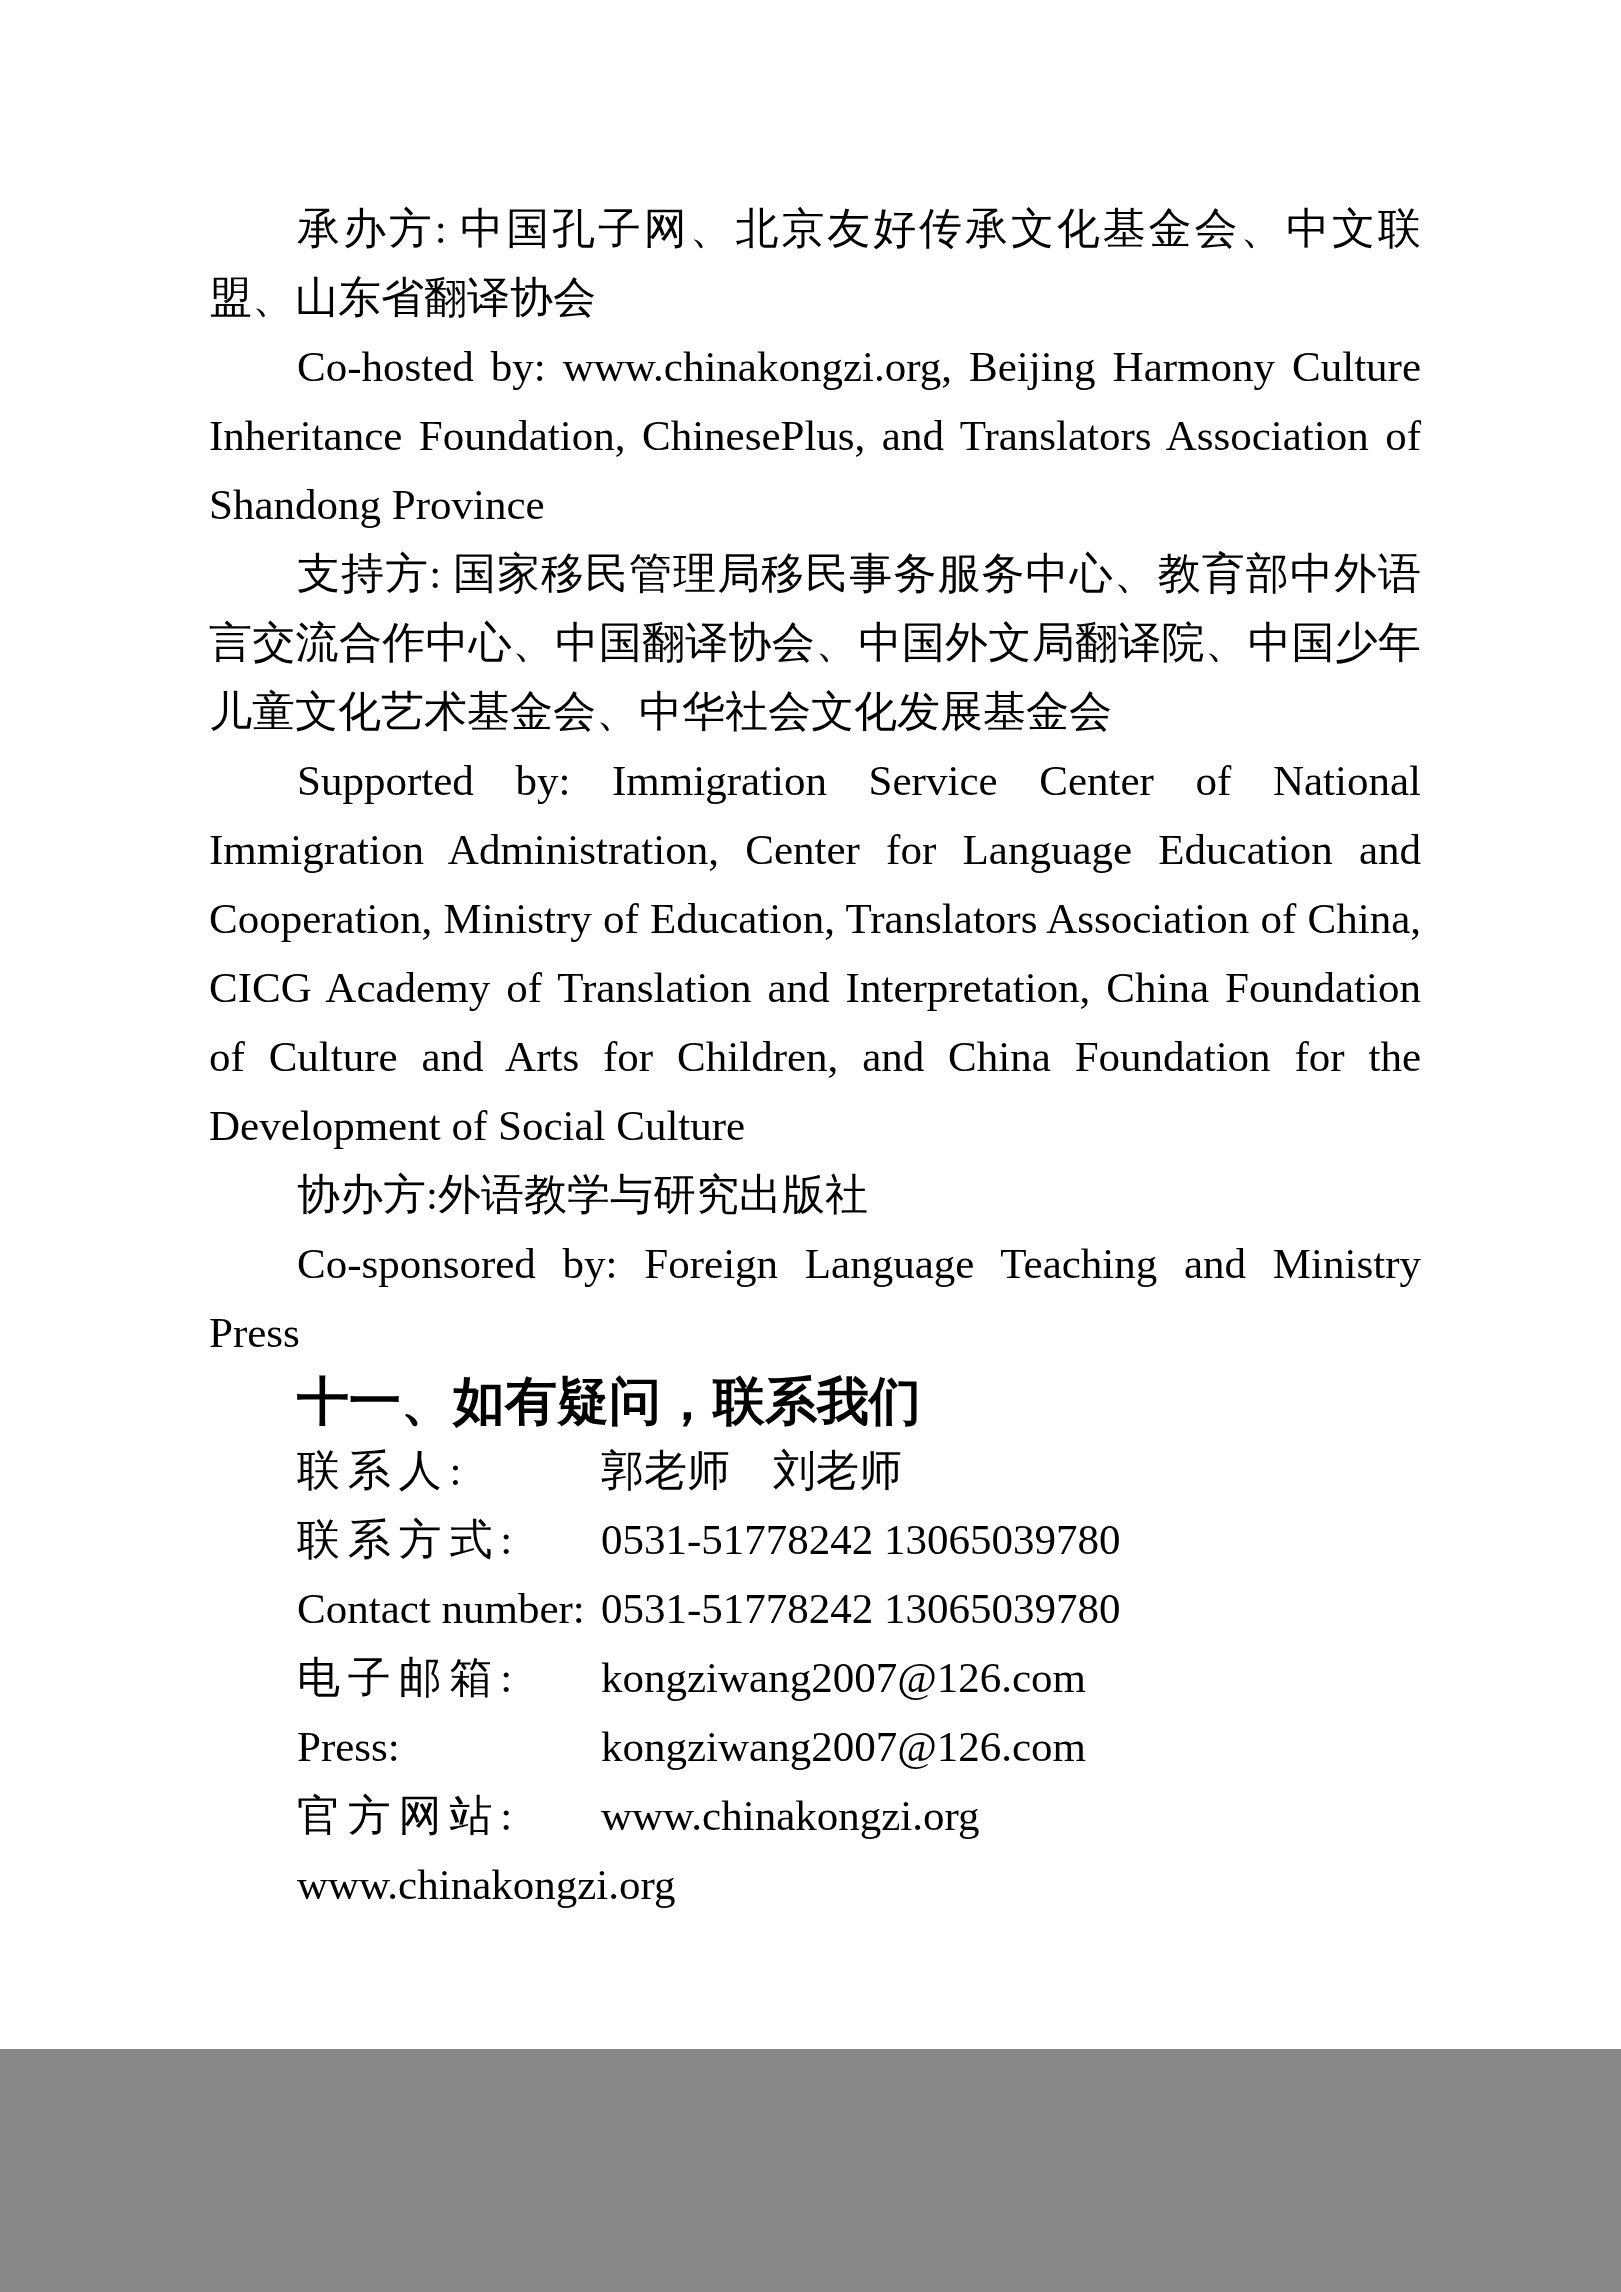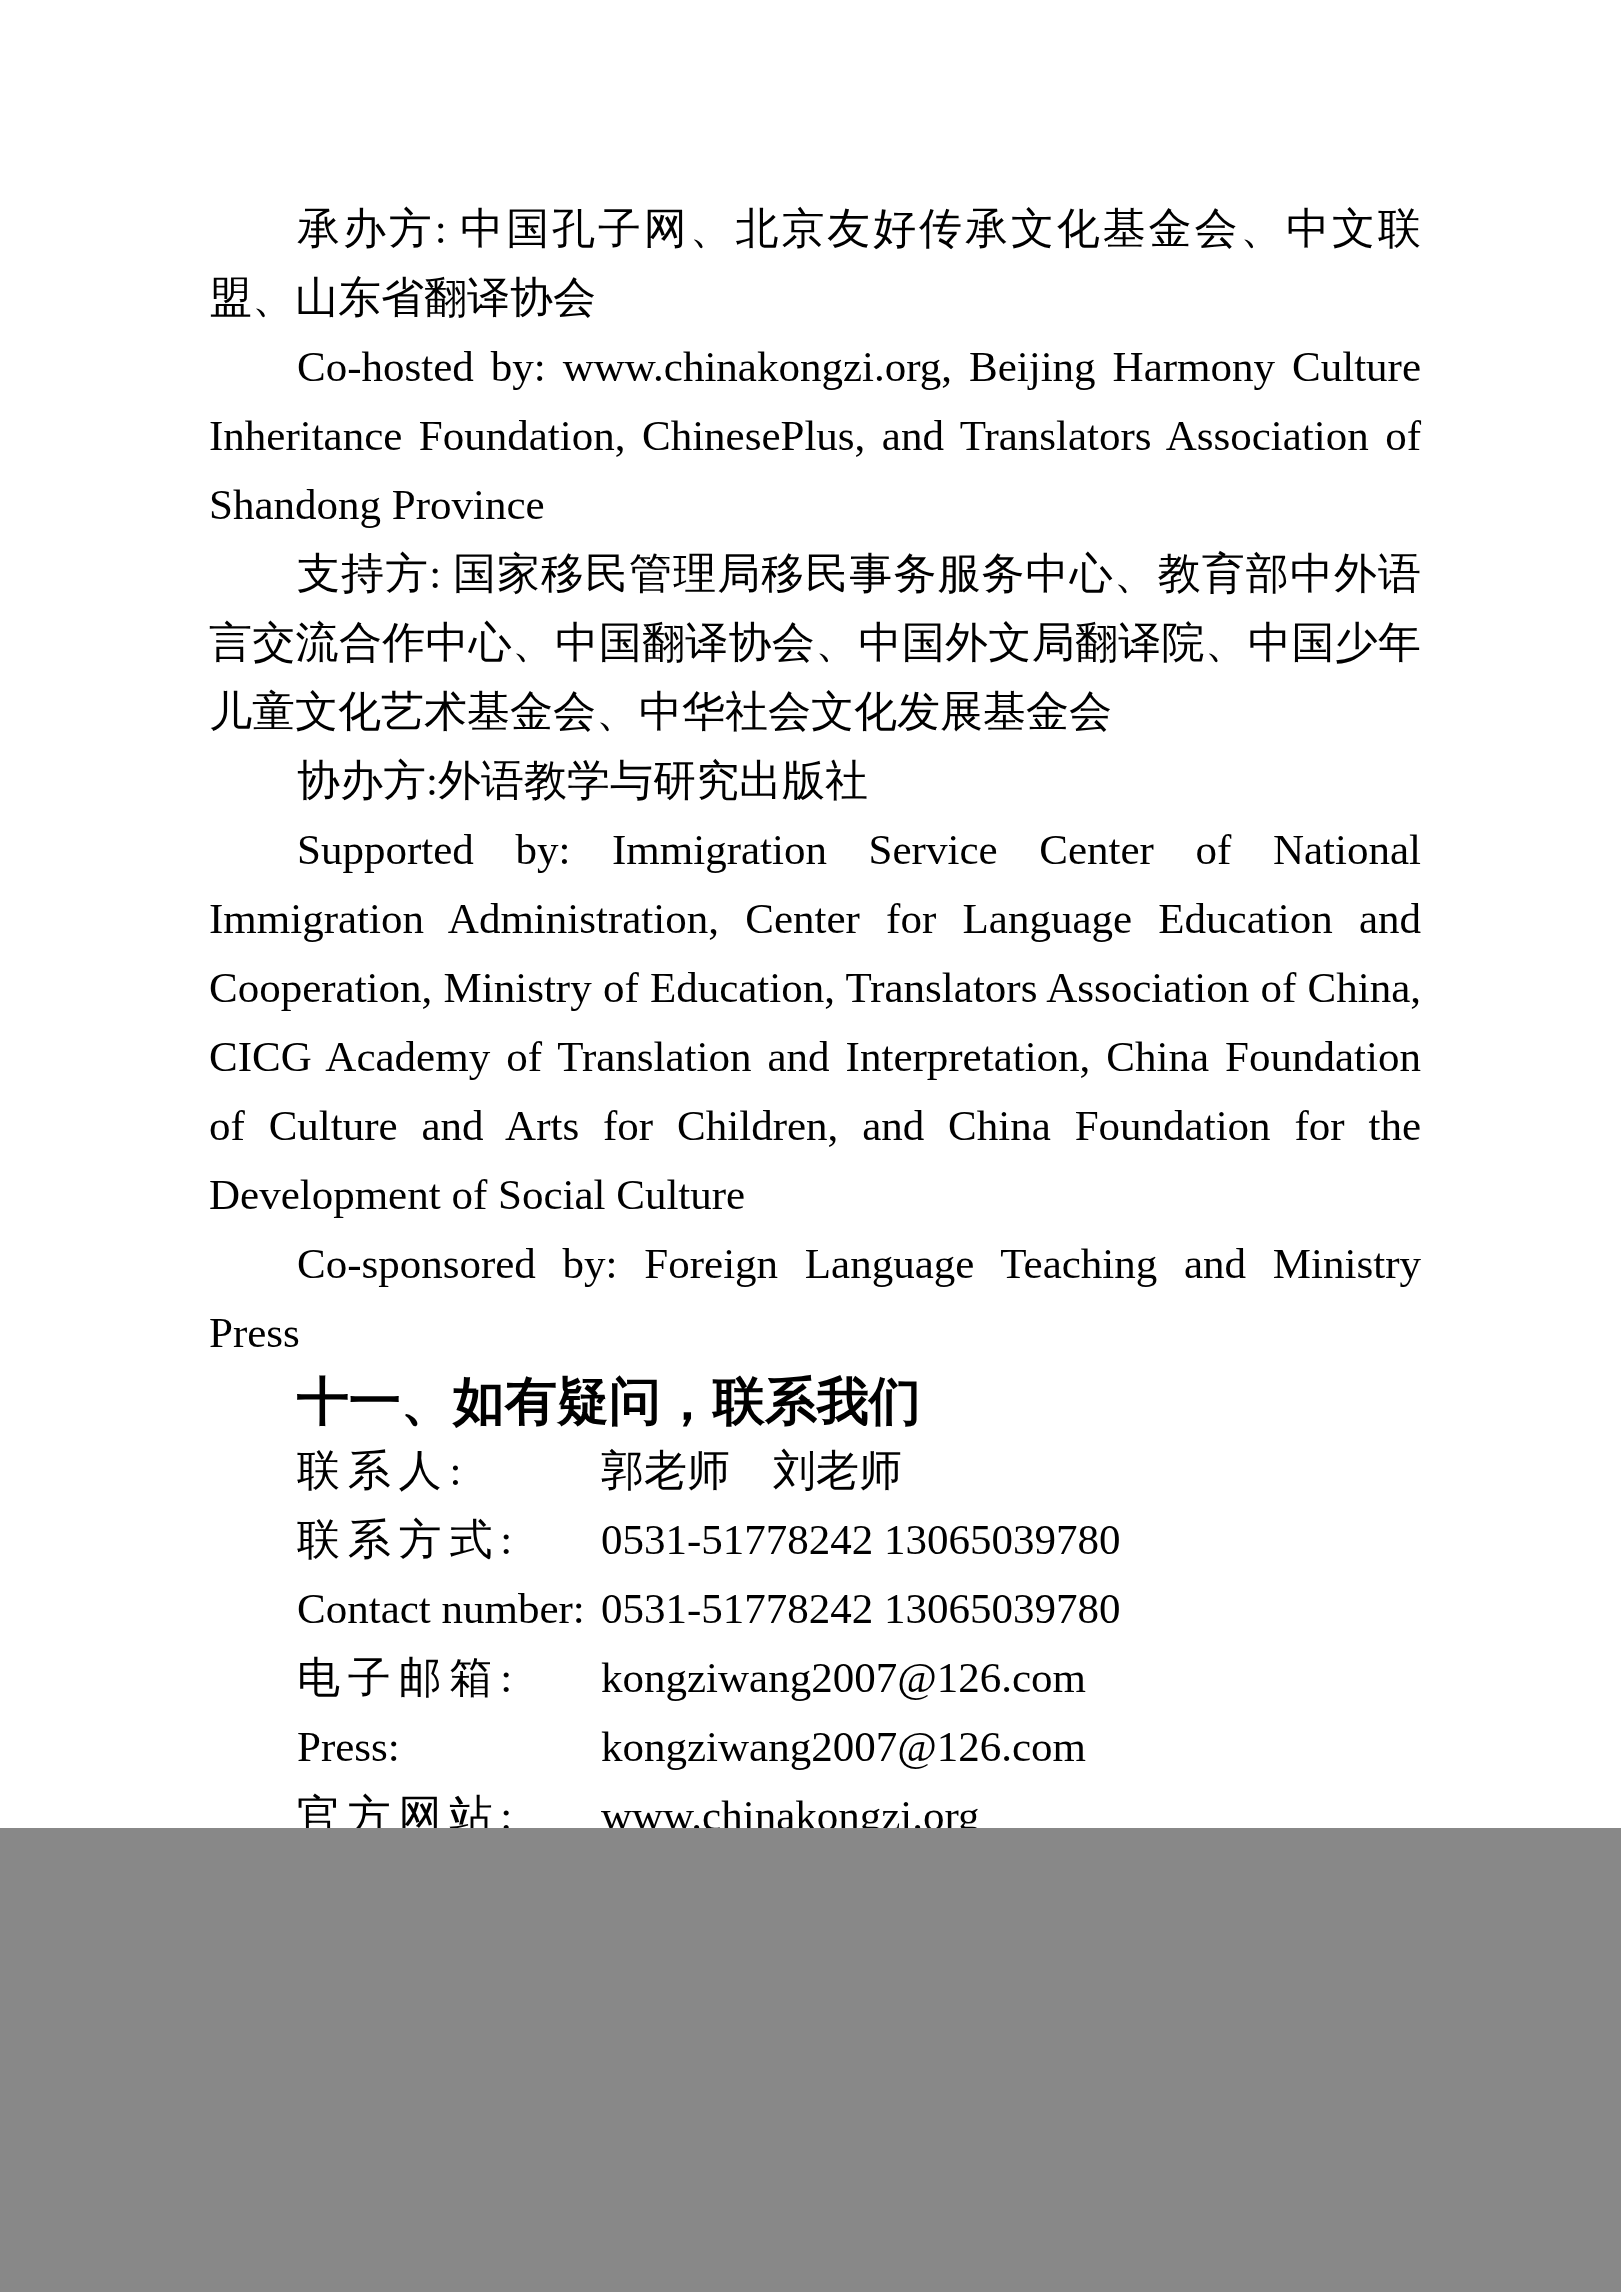--- a/index.html
+++ b/index.html
@@ -3,21 +3,21 @@
 <meta charset="utf-8">
 <style>
   html, body {
     margin: 0;
     padding: 0;
     background: #888;
   }
   .page {
     position: relative;
     width: 1621px;
-    height: 1828px;
+    height: 2049px;
     background: #ffffff;
     color: #000000;
     overflow: hidden;
     font-family: "Liberation Serif", serif;
   }
   .content {
     position: absolute;
     left: 209px;
     top: 194px;
     width: 1212px;
@@ -80,22 +80,22 @@
 </style>
 </head>
 <body>
 
 <div class="page">
   <div class="content">
 
     <p class="para para-zh">承办方: 中国孔子网、北京友好传承文化基金会、中文联盟、山东省翻译协会</p>
     <p class="para">Co-hosted by: www.chinakongzi.org, Beijing Harmony Culture Inheritance Foundation, ChinesePlus, and Translators Association of Shandong Province</p>
     <p class="para para-zh">支持方: 国家移民管理局移民事务服务中心、教育部中外语言交流合作中心、中国翻译协会、中国外文局翻译院、中国少年儿童文化艺术基金会、中华社会文化发展基金会</p>
+    <p class="para">Supported by: Immigration Service Center of National Immigration Administration, Center for Language Education and Cooperation, Ministry of Education, Translators Association of China, CICG Academy of Translation and Interpretation, China Foundation of Culture and Arts for Children, and China Foundation for the Development of Social Culture</p>
     <p class="para para-zh">协办方:外语教学与研究出版社</p>
-    <p class="para">Supported by: Immigration Service Center of National Immigration Administration, Center for Language Education and Cooperation, Ministry of Education, Translators Association of China, CICG Academy of Translation and Interpretation, China Foundation of Culture and Arts for Children, and China Foundation for the Development of Social Culture</p>
     <p class="para">Co-sponsored by: Foreign Language Teaching and Ministry Press</p>
 
     <h2 class="heading-zh">十一、如有疑问，联系我们</h2>
 
     <div class="contact-row zh">
       <span class="label">联系人:</span>
       <span class="value">郭老师　刘老师</span>
     </div>
     <div class="contact-row zh">
       <span class="label">联系方式:</span>

